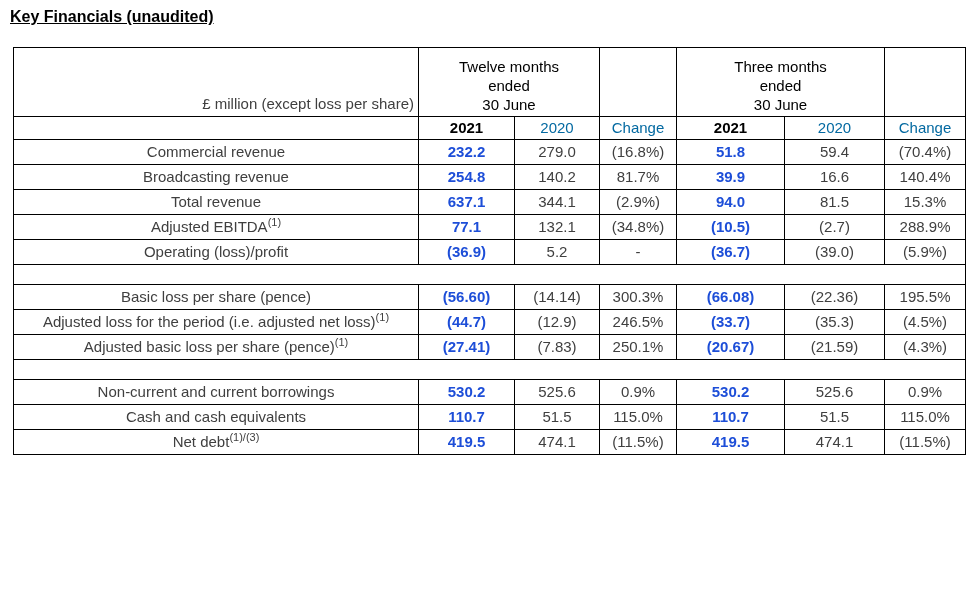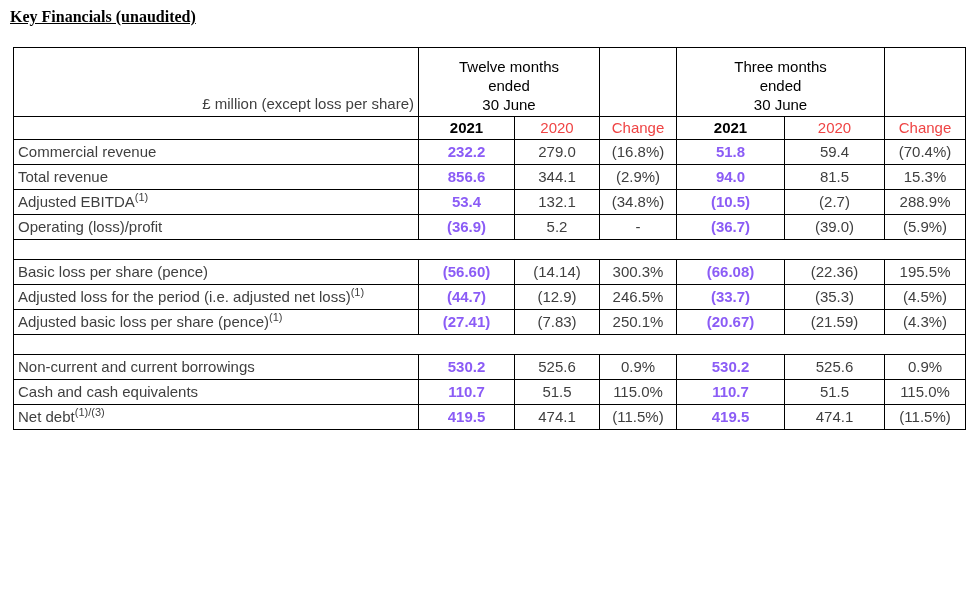--- a/index.html
+++ b/index.html
@@ -13,21 +13,20 @@
     font-family: "Liberation Sans", sans-serif;
     color: #3f3f3f;
     overflow: hidden;
   }
   .page-title {
     margin: 8px 0 0 10px;
     font-size: 16px;
     font-weight: bold;
     color: #000000;
     text-decoration: underline;
-    font-family: Liberation Serif, serif;
   }
   table.financials {
     border-collapse: collapse;
     table-layout: fixed;
     width: 952px;
     margin: 21px 0 0 13px;
     font-size: 15px;
   }
   table.financials td,
   table.financials th {
@@ -50,25 +49,25 @@
     font-weight: bold;
     color: #000000;
     margin-left: 28px;
   }
   th.group-cell div { line-height: 19px; }
   tr.sub-row td, tr.sub-row th {
     padding: 1px 4px;
     text-align: center;
     margin-left: 16px;
   }
-  tr.sub-row th { color: #ef4444; }
+  tr.sub-row th { color: #0369a1; }
   tr.sub-row th.bold { font-weight: bold; color: #000000; }
-  td.label-cell { text-align: left; }
+  td.label-cell { text-align: center; }
   td.val { text-align: center; }
-  td.val.bold { font-weight: bold; color: #8b5cf6; }
+  td.val.bold { font-weight: bold; color: #1d4ed8; }
   sup.sup {
     font-size: 11px;
     vertical-align: super;
     line-height: 1;
   }
   tr.spacer-row td { height: 19px; padding: 0; }
 </style>
 </head>
 <body>
 
@@ -114,35 +113,44 @@
   <tr>
     <td class="label-cell"><span class="lbl">Commercial revenue</span></td>
     <td class="val bold">232.2</td>
     <td class="val">279.0</td>
     <td class="val">(16.8%)</td>
     <td class="val bold">51.8</td>
     <td class="val">59.4</td>
     <td class="val">(70.4%)</td>
   </tr>
 
+  <tr>
+    <td class="label-cell"><span class="lbl">Broadcasting revenue</span></td>
+    <td class="val bold">254.8</td>
+    <td class="val">140.2</td>
+    <td class="val">81.7%</td>
+    <td class="val bold">39.9</td>
+    <td class="val">16.6</td>
+    <td class="val">140.4%</td>
+  </tr>
 
 
   <tr>
     <td class="label-cell"><span class="lbl">Total revenue</span></td>
-    <td class="val bold">856.6</td>
+    <td class="val bold">637.1</td>
     <td class="val">344.1</td>
     <td class="val">(2.9%)</td>
     <td class="val bold">94.0</td>
     <td class="val">81.5</td>
     <td class="val">15.3%</td>
   </tr>
 
   <tr>
     <td class="label-cell"><span class="lbl">Adjusted EBITDA</span><sup class="sup">(1)</sup></td>
-    <td class="val bold">53.4</td>
+    <td class="val bold">77.1</td>
     <td class="val">132.1</td>
     <td class="val">(34.8%)</td>
     <td class="val bold">(10.5)</td>
     <td class="val">(2.7)</td>
     <td class="val">288.9%</td>
   </tr>
 
   <tr>
     <td class="label-cell"><span class="lbl">Operating (loss)/profit</span></td>
     <td class="val bold">(36.9)</td>

